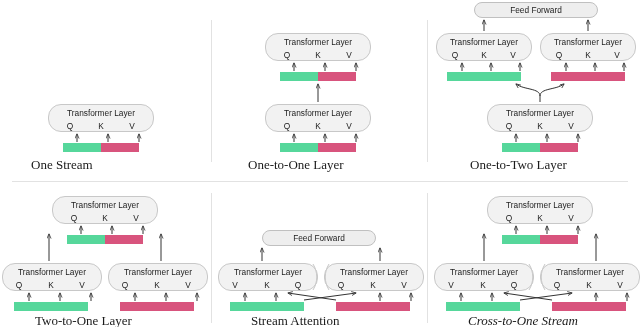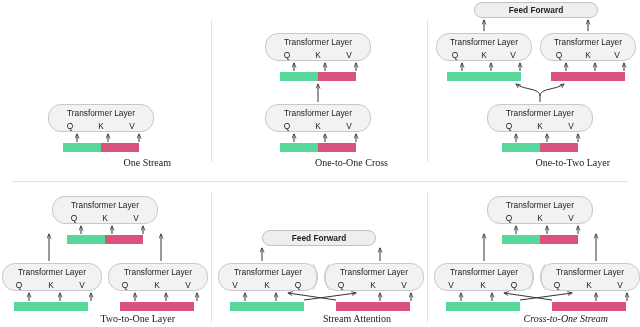--- a/index.html
+++ b/index.html
@@ -10,30 +10,30 @@
 
   
   .tlayer{position:absolute;box-sizing:border-box;background:#f2f2f2;
           border:1px solid #c8c8c8;border-radius:13px;}
   .tlayer .ttitle{position:absolute;left:0;right:0;top:3px;text-align:center;
           font-size:8.3px;line-height:10px;color:#222;white-space:nowrap;}
   .qkv{position:absolute;font-size:8.3px;line-height:9px;color:#222;
        text-align:center;width:14px;margin-left:-7px;}
   .ff{position:absolute;box-sizing:border-box;background:#eeeeee;
       border:1px solid #c0c0c0;border-radius:999px;display:flex;
-      align-items:center;justify-content:center;font-size:8.3px;color:#222;font-weight:bold;}
+      align-items:center;justify-content:center;font-size:8.3px;color:#222;}
 
   
   .bar{position:absolute;height:9px;}
   .bar.g{background:#56d79b;}
   .bar.p{background:#d8547d;}
 
   
-  .caption{position:absolute;text-align:right;font-family:"Liberation Serif",serif;
-           font-size:10px;color:#1a1a1a;white-space:nowrap;}
+  .caption{position:absolute;text-align:left;font-family:"Liberation Serif",serif;
+           font-size:13px;color:#1a1a1a;white-space:nowrap;}
 
   
   .vdiv{position:absolute;width:1px;background:#e2e2e2;}
   .hdiv{position:absolute;height:1px;background:#e2e2e2;}
 </style>
 </head>
 <body>
 
 <div class="canvas">
 
@@ -67,21 +67,21 @@
     <div class="bar p" style="left:318px;top:72px;width:38px;"></div>
 
     <div class="tlayer" style="left:265px;top:104px;width:106px;height:28px;">
       <div class="ttitle">Transformer Layer</div>
     </div>
     <div class="qkv" style="left:287px;top:122px;">Q</div>
     <div class="qkv" style="left:318px;top:122px;">K</div>
     <div class="qkv" style="left:349px;top:122px;">V</div>
     <div class="bar g" style="left:280px;top:143px;width:38px;"></div>
     <div class="bar p" style="left:318px;top:143px;width:38px;"></div>
-    <div class="caption" style="left:248px;top:157px;width:140px;">One-to-One Cross</div>
+    <div class="caption" style="left:248px;top:157px;width:140px;">One-to-One Layer</div>
   </div>
 
   <div>
     <div class="ff" style="left:474px;top:2px;width:124px;height:16px;">Feed Forward</div>
 
     <div class="tlayer" style="left:436px;top:33px;width:96px;height:28px;">
       <div class="ttitle">Transformer Layer</div>
     </div>
     <div class="qkv" style="left:455px;top:51px;">Q</div>
     <div class="qkv" style="left:484px;top:51px;">K</div>

